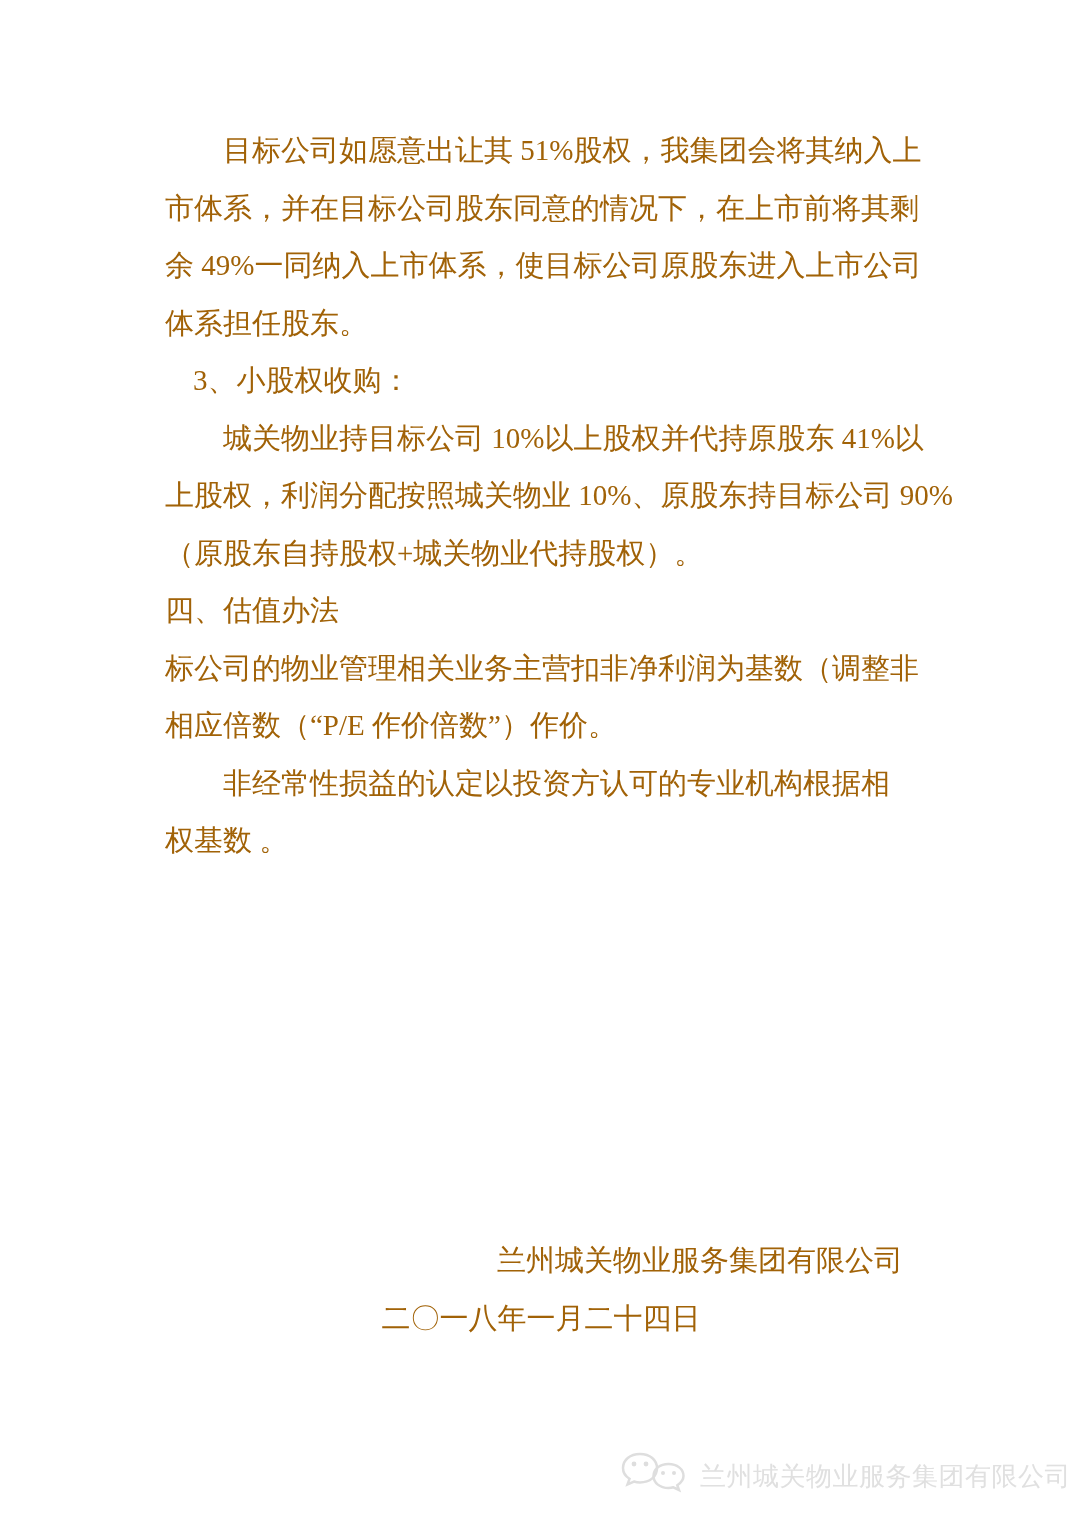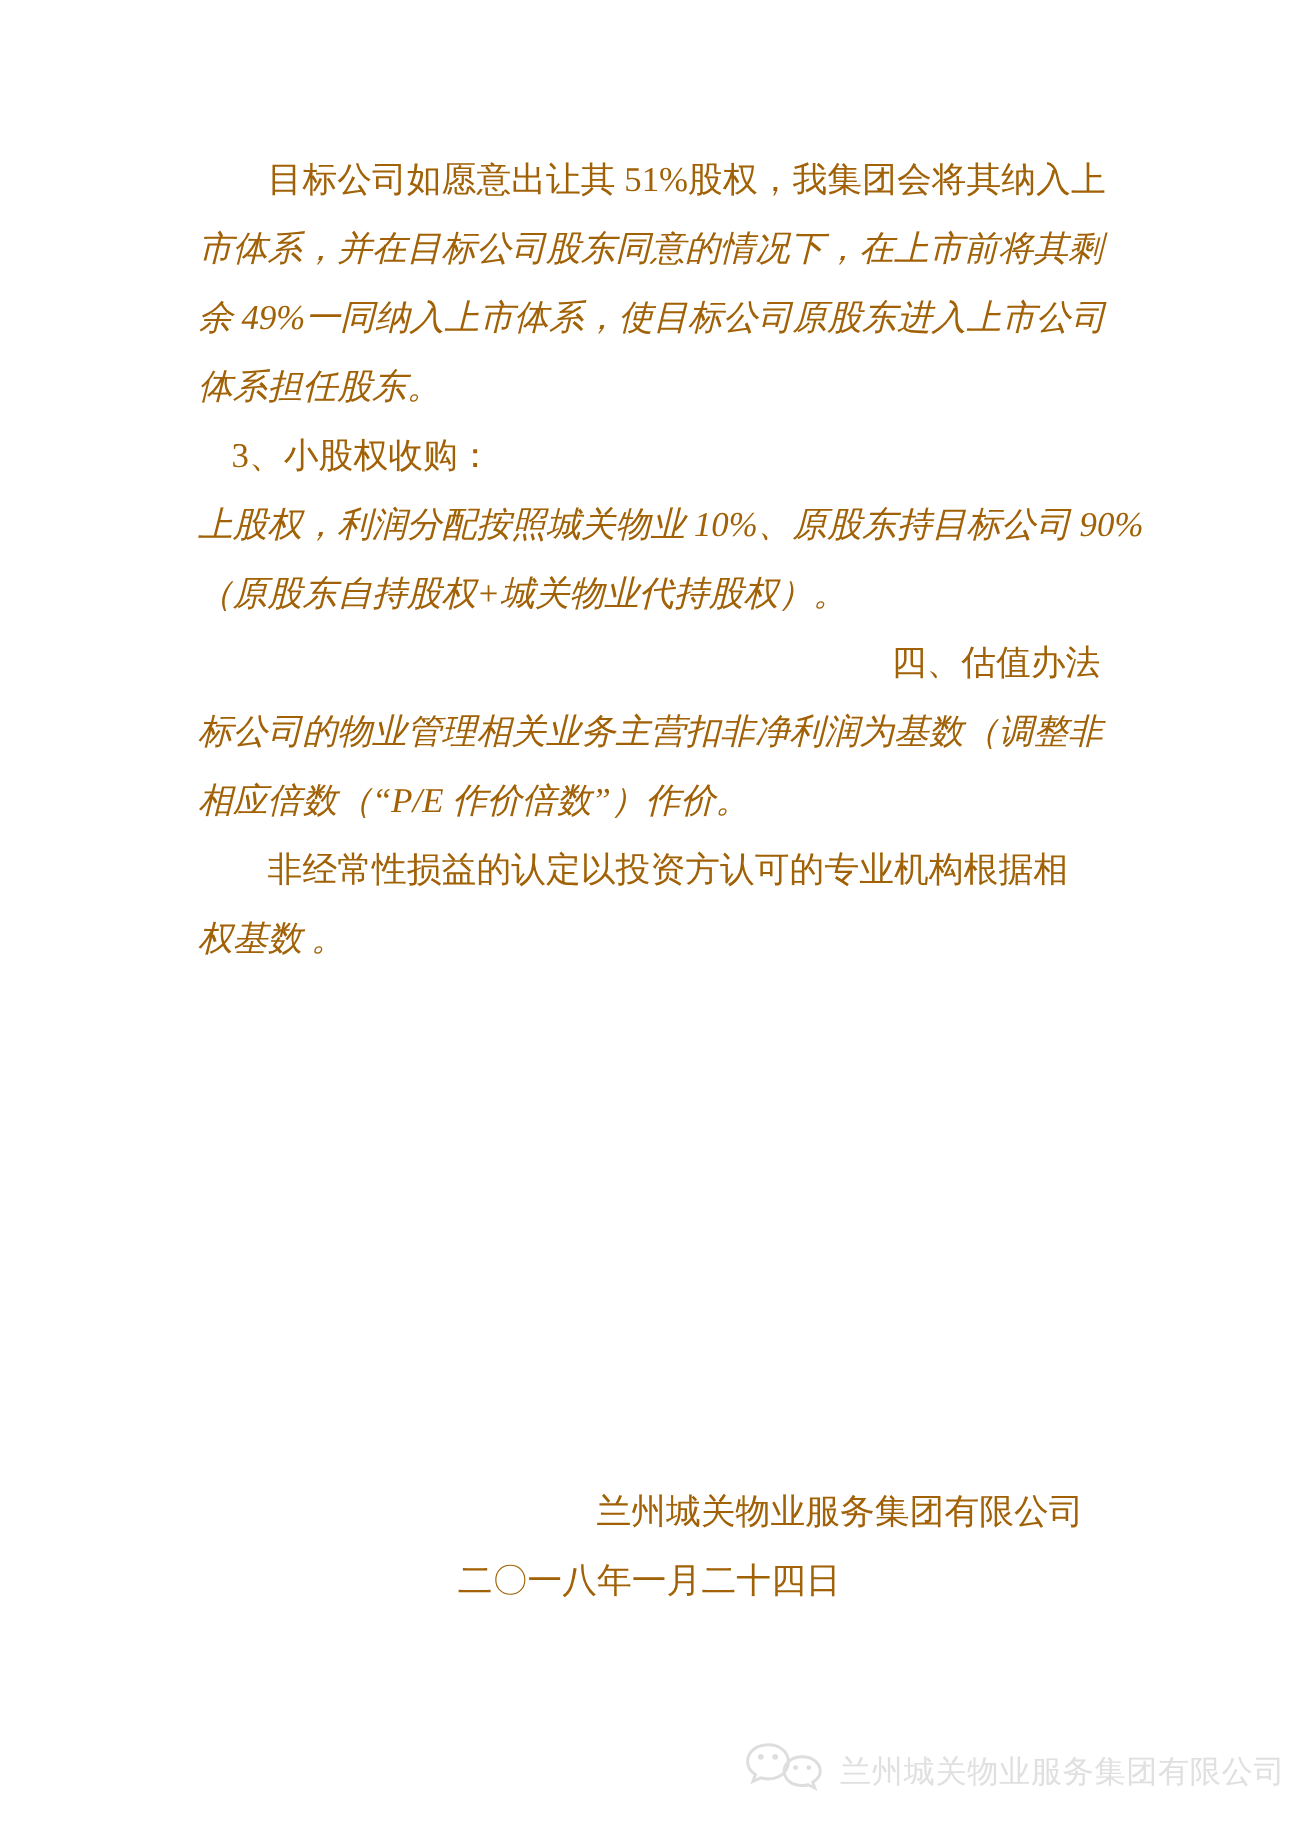--- a/index.html
+++ b/index.html
@@ -29,22 +29,22 @@
   .line {
     height: 57.5px;
     line-height: 57.5px;
     font-size: 29px;
     letter-spacing: 0px;
     white-space: nowrap;
     color: #a16207;
   }
   .line.indent      { padding-left: 58px; }
   .line.heading-sub { padding-left: 28px; }
-  .line.heading     { padding-left: 0; text-align: right; }
-  .line.flush       { padding-left: 0; font-style: italic; }
+  .line.heading     { padding-left: 0; }
+  .line.flush       { padding-left: 0; }
 
   .signature-block {
     position: absolute;
     top: 1232px;
     left: 165px;
     width: 752px;
     text-align: right;
   }
   .signature-block .line { white-space: nowrap; }
   .sig-company { padding-right: 14px; }
@@ -73,20 +73,21 @@
 
 <div class="page">
 
   <main class="text-block">
 
   <div class="line indent">目标公司如愿意出让其 51%股权，我集团会将其纳入上</div>
       <div class="line flush">市体系，并在目标公司股东同意的情况下，在上市前将其剩</div>
       <div class="line flush">余 49%一同纳入上市体系，使目标公司原股东进入上市公司</div>
       <div class="line flush">体系担任股东。</div>
       <div class="line heading-sub">3、小股权收购：</div>
+      <div class="line indent">城关物业持目标公司 10%以上股权并代持原股东 41%以</div>
       <div class="line flush">上股权，利润分配按照城关物业 10%、原股东持目标公司 90%</div>
       <div class="line flush">（原股东自持股权+城关物业代持股权）。</div>
       <div class="line heading">四、估值办法</div>
       <div class="line flush">标公司的物业管理相关业务主营扣非净利润为基数（调整非</div>
       <div class="line flush">相应倍数（“P/E 作价倍数”）作价。</div>
       <div class="line indent">非经常性损益的认定以投资方认可的专业机构根据相</div>
       <div class="line flush">权基数 。</div>
     </main>
 
   <div class="signature-block">

